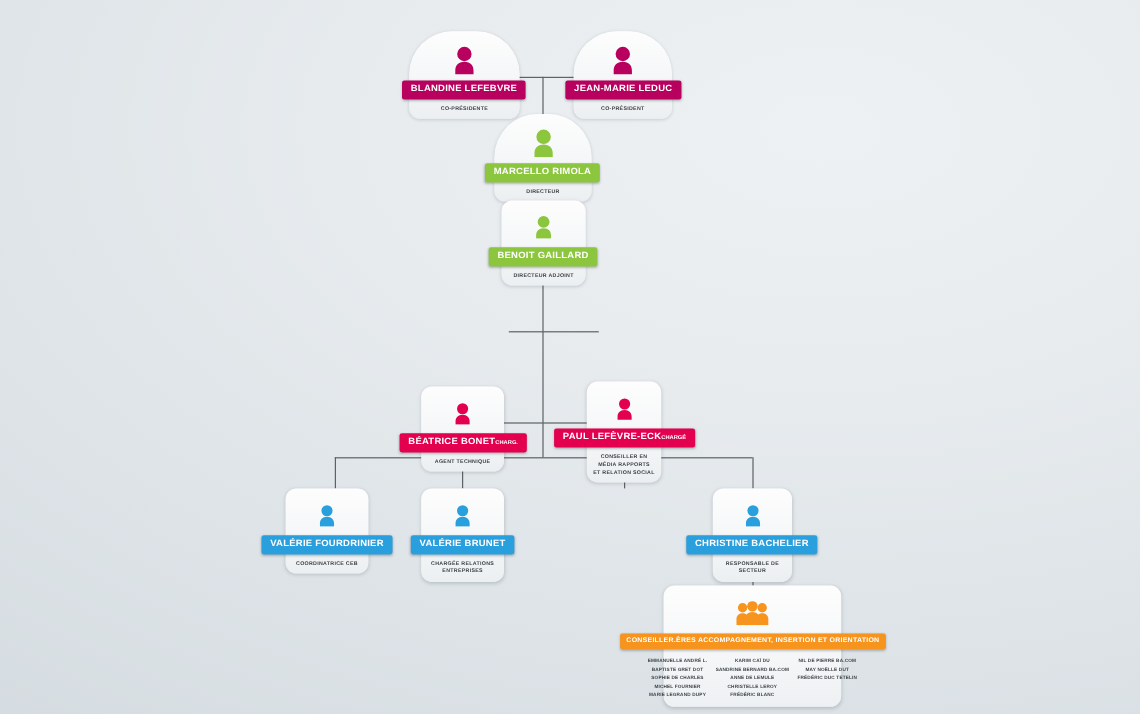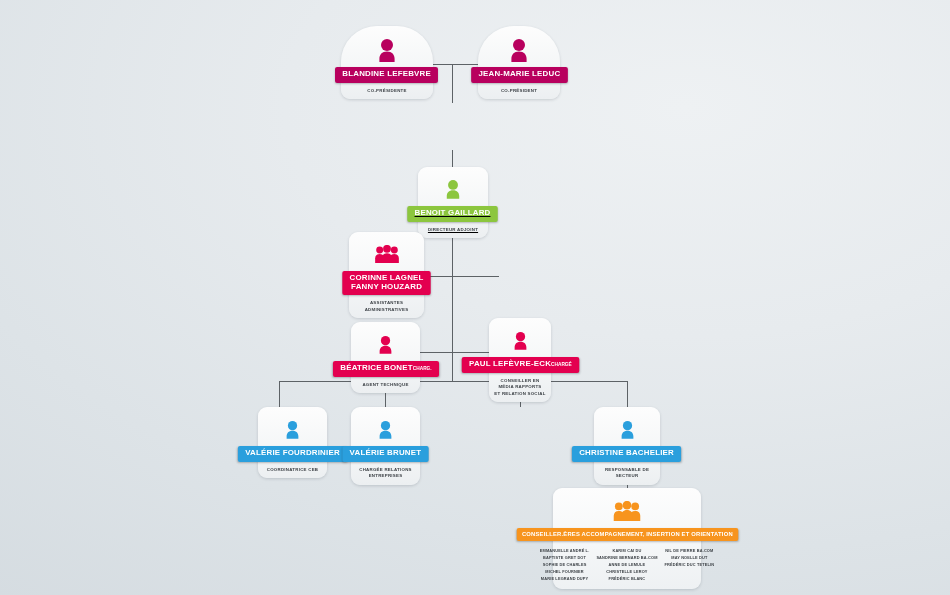--- a/index.html
+++ b/index.html
@@ -114,53 +114,46 @@
         <svg width="22" height="24" viewBox="0 0 22 24">
             <circle cx="11" cy="7" r="6" fill="#b8005e"></circle>
             <path d="M11 13.5c-5 0-7.6 3.2-7.6 7.2V24h15.2v-3.3c0-4-2.6-7.2-7.6-7.2z" fill="#b8005e"></path>
           </svg>
       </div>
       <div class="badge">JEAN-MARIE LEDUC</div>
       <div class="subtitle">CO-PRÉSIDENT</div>
     </div>
   </div>
 
-
-  <div class="node c-green" style="left:418px;top:167px;width:70px;text-decoration:underline;">
+  <div class="node c-green" style="left:412px;top:95px;width:81px;">
+    <div class="card dome">
+      <div class="avatar">
+        <svg width="22" height="24" viewBox="0 0 22 24">
+            <circle cx="11" cy="7" r="6" fill="#8cc63e"></circle>
+            <path d="M11 13.5c-5 0-7.6 3.2-7.6 7.2V24h15.2v-3.3c0-4-2.6-7.2-7.6-7.2z" fill="#8cc63e"></path>
+          </svg>
+      </div>
+      <div class="badge">MARCELLO RIMOLA</div>
+      <div class="subtitle">DIRECTEUR</div>
+    </div>
+  </div>
+
+  <div class="node c-green" style="left:418px;top:167px;width:70px;">
     <div class="card">
       <div class="avatar">
         <svg width="18" height="20" viewBox="0 0 22 24">
             <circle cx="11" cy="7" r="6" fill="#8cc63e"></circle>
             <path d="M11 13.5c-5 0-7.6 3.2-7.6 7.2V24h15.2v-3.3c0-4-2.6-7.2-7.6-7.2z" fill="#8cc63e"></path>
           </svg>
       </div>
       <div class="badge">BENOIT GAILLARD</div>
       <div class="subtitle">DIRECTEUR ADJOINT</div>
     </div>
   </div>
 
-  <div class="node c-magenta2" style="left:349px;top:232px;width:75px;">
-    <div class="card">
-      <div class="avatar">
-        <svg width="26" height="18" viewBox="0 0 32 22">
-          <circle cx="7" cy="6" r="4.3" fill="#e3004f"></circle>
-            <path d="M7 11c-3.6 0-5.6 2.3-5.6 5.2V22h11.2v-5.8C12.6 13.3 10.6 11 7 11z" fill="#e3004f"></path>
-          <circle cx="25" cy="6" r="4.3" fill="#e3004f"></circle>
-            <path d="M25 11c-3.6 0-5.6 2.3-5.6 5.2V22h11.2v-5.8c0-2.9-2-5.2-5.6-5.2z" fill="#e3004f"></path>
-          <circle cx="16" cy="4.6" r="4.8" fill="#e3004f"></circle>
-            <path d="M16 10c-4 0-6.2 2.6-6.2 5.8V22h12.4v-6.2c0-3.2-2.2-5.8-6.2-5.8z" fill="#e3004f"></path>
-        </svg>
-      </div>
-      <div class="badge">
-        <span>CORINNE LAGNEL</span>
-        <span class="l2">FANNY HOUZARD</span>
-      </div>
-      <div class="subtitle">ASSISTANTES ADMINISTRATIVES</div>
-    </div>
-  </div>
 
 
   <div class="node c-magenta2" style="left:351px;top:322px;width:69px;">
     <div class="card">
       <div class="avatar">
         <svg width="17" height="19" viewBox="0 0 22 24">
             <circle cx="11" cy="7" r="6" fill="#e3004f"></circle>
             <path d="M11 13.5c-5 0-7.6 3.2-7.6 7.2V24h15.2v-3.3c0-4-2.6-7.2-7.6-7.2z" fill="#e3004f"></path>
           </svg>
       </div>
@@ -182,21 +175,21 @@
       <div class="badge">
         <span>PAUL LEFÈVRE-ECK</span><span class="sup">CHARGÉ</span>
       </div>
       <div class="subtitle">
         <span>CONSEILLER EN MÉDIA RAPPORTS</span><br>
         <span>ET RELATION SOCIAL</span>
       </div>
     </div>
   </div>
 
-  <div class="node c-blue" style="left:258px;top:407px;width:69px;">
+  <div class="node c-blue" style="left:238px;top:407px;width:69px;">
     <div class="card">
       <div class="avatar">
         <svg width="17" height="19" viewBox="0 0 22 24">
             <circle cx="11" cy="7" r="6" fill="#2a9fdd"></circle>
             <path d="M11 13.5c-5 0-7.6 3.2-7.6 7.2V24h15.2v-3.3c0-4-2.6-7.2-7.6-7.2z" fill="#2a9fdd"></path>
           </svg>
       </div>
       <div class="badge">VALÉRIE FOURDRINIER</div>
       <div class="subtitle">COORDINATRICE CEB</div>
     </div>

